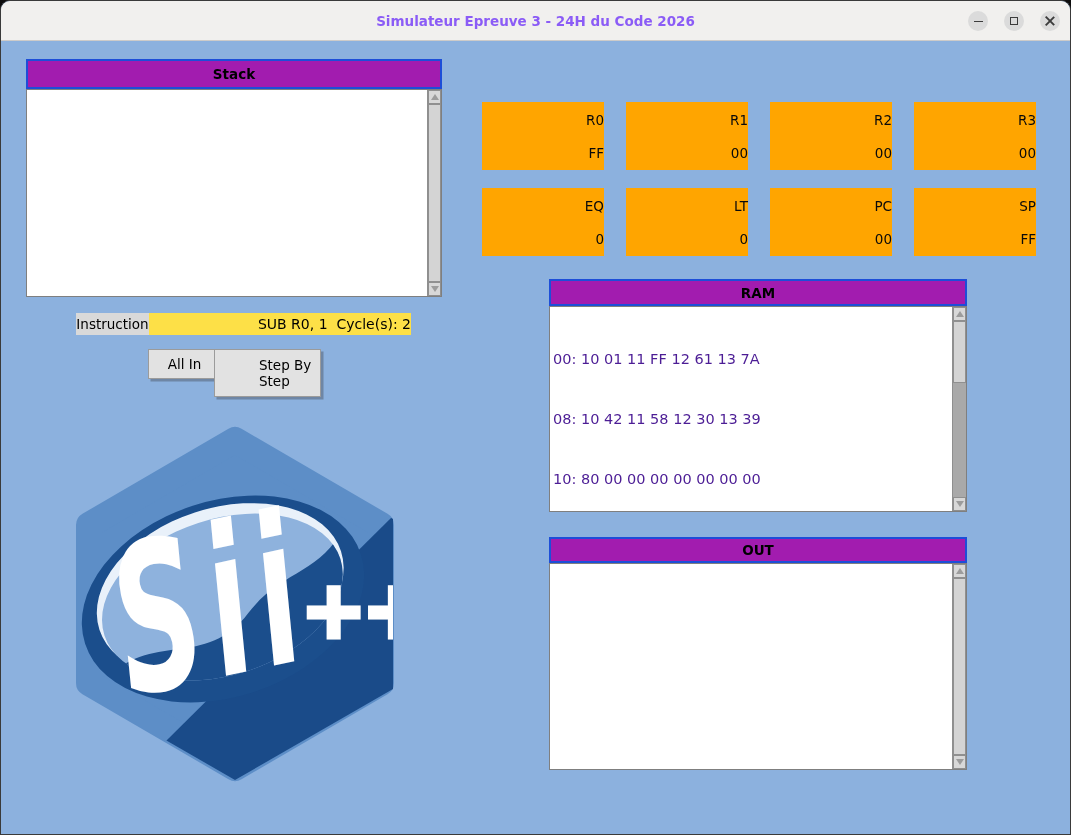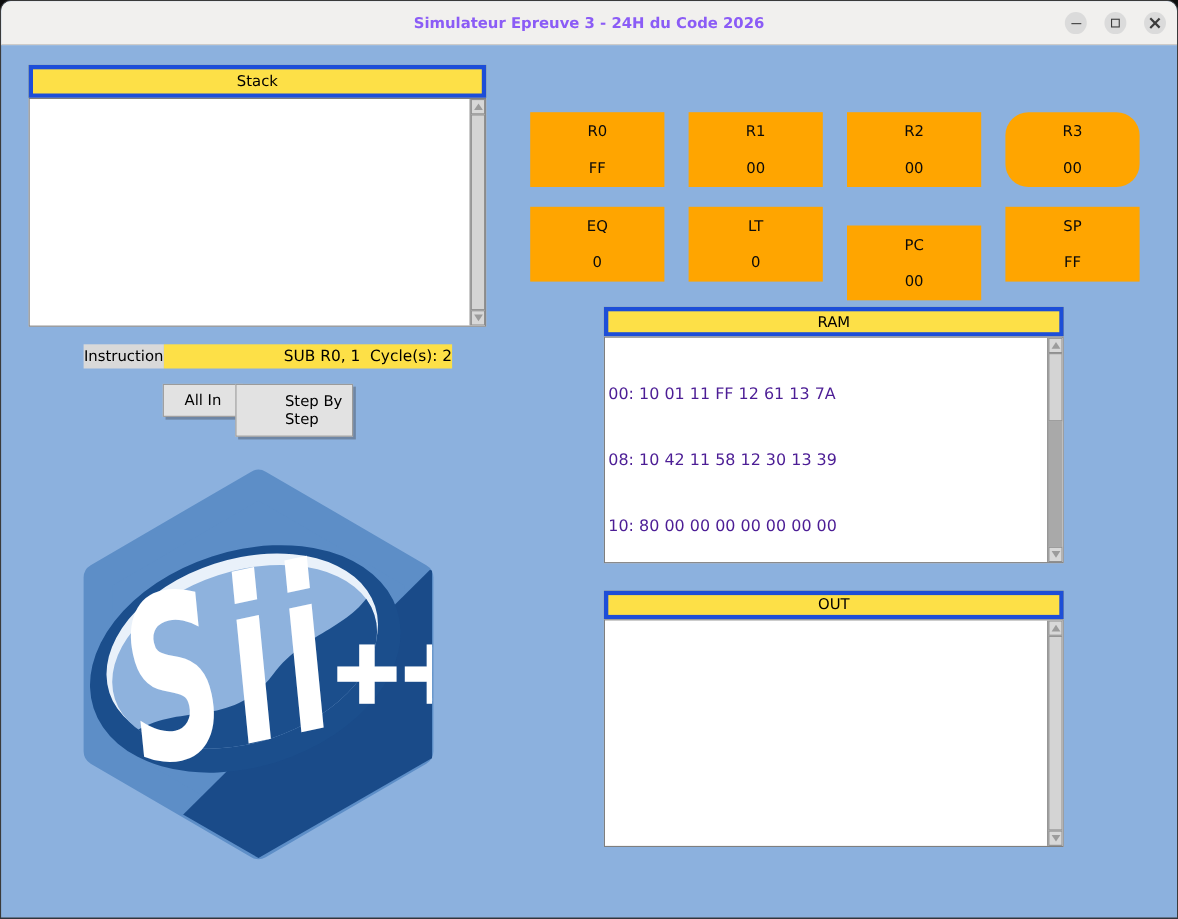--- a/index.html
+++ b/index.html
@@ -21,23 +21,23 @@
   .wbtn{width:20px;height:20px;border-radius:50%;background:#DBDBDB;display:flex;align-items:center;justify-content:center;cursor:pointer;}
   .ic-min{width:9px;height:0;border-bottom:1.6px solid #3c3c3c;display:block;}
   .ic-max{width:8px;height:8px;border:1.4px solid #3c3c3c;display:block;}
   .ic-close{position:relative;width:10px;height:10px;display:block;}
   .ic-close::before,.ic-close::after{content:"";position:absolute;left:4.3px;top:-1px;width:1.6px;height:12px;background:#3c3c3c;}
   .ic-close::before{transform:rotate(45deg);}
   .ic-close::after{transform:rotate(-45deg);}
 
   
   .panel-header{
-    position:absolute;background:#fde047;border:4px solid #1d4ed8;
+    position:absolute;background:#a21caf;border:2px solid #1d4ed8;
     display:flex;align-items:center;justify-content:center;
-    font-size:13.5px;color:#000;
+    font-size:13.5px;color:#000;font-weight:bold;
   }
   .listbox{
     position:absolute;background:#fff;border:1px solid #7F7F7F;
     font-size:14.5px;color:#4c1d95;overflow:hidden;
   }
   .listbox .rows{position:absolute;left:3px;top:2px;right:16px;line-height:20px;white-space:pre;}
 
   
   .sbar{position:absolute;top:0;right:0;bottom:0;width:14px;background:#A9A9A9;border-left:1px solid #8f8f8f;display:flex;flex-direction:column;}
   .sbtn{height:14px;flex:0 0 14px;background:#D8D8D8;border:1px solid #8f8f8f;display:flex;align-items:center;justify-content:center;}
@@ -68,25 +68,25 @@
     position:absolute;background:#E2E2E2;border:1px solid #9B9B9B;
     box-shadow:2.5px 2.5px 0 rgba(85,98,118,0.55);
     font-size:13.5px;color:#000;display:flex;align-items:center;justify-content:center;
     cursor:pointer;
   }
   .btn-allin{left:147px;top:348px;width:73px;height:30px;}
   .btn-sbs{left:213px;top:348px;width:107px;height:48px;padding-left:44px;}
 
   .reg{
     position:absolute;width:122px;height:68px;background:#FFA500;
-    display:flex;flex-direction:column;align-items:center;justify-content:space-between;
+    display:flex;flex-direction:column;align-items:flex-end;justify-content:space-between;
     padding:10px 0 9px 0;font-size:13.5px;color:#0a0a0a;
   }
-  .r1c1{left:481px;top:101px;} .r1c2{left:625px;top:101px;} .r1c3{left:769px;top:101px;} .r1c4{left:913px;top:101px;border-radius:21px;}
-  .r2c1{left:481px;top:187px;} .r2c2{left:625px;top:187px;} .r2c3{left:769px;top:204px;} .r2c4{left:913px;top:187px;}
+  .r1c1{left:481px;top:101px;} .r1c2{left:625px;top:101px;} .r1c3{left:769px;top:101px;} .r1c4{left:913px;top:101px;}
+  .r2c1{left:481px;top:187px;} .r2c2{left:625px;top:187px;} .r2c3{left:769px;top:187px;} .r2c4{left:913px;top:187px;}
 
   .ram-header{left:548px;top:278px;width:418px;height:27px;}
   .ram-list{left:548px;top:305px;width:418px;height:206px;}
   .out-header{left:548px;top:536px;width:418px;height:26px;}
   .out-list{left:548px;top:562px;width:418px;height:207px;}
 
   .logo-wrap{position:absolute;left:72px;top:423px;width:324px;height:360px;}
 
   .bottom-frag{
     position:absolute;left:35px;top:832px;height:3px;overflow:visible;

